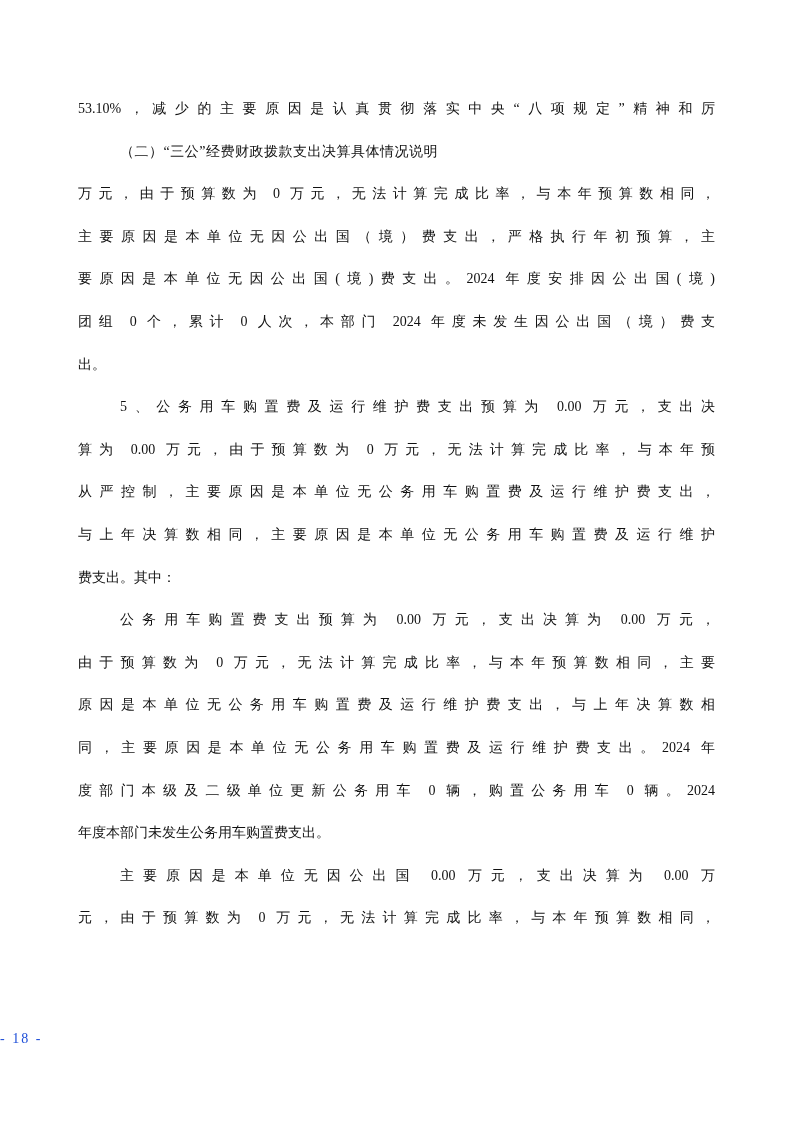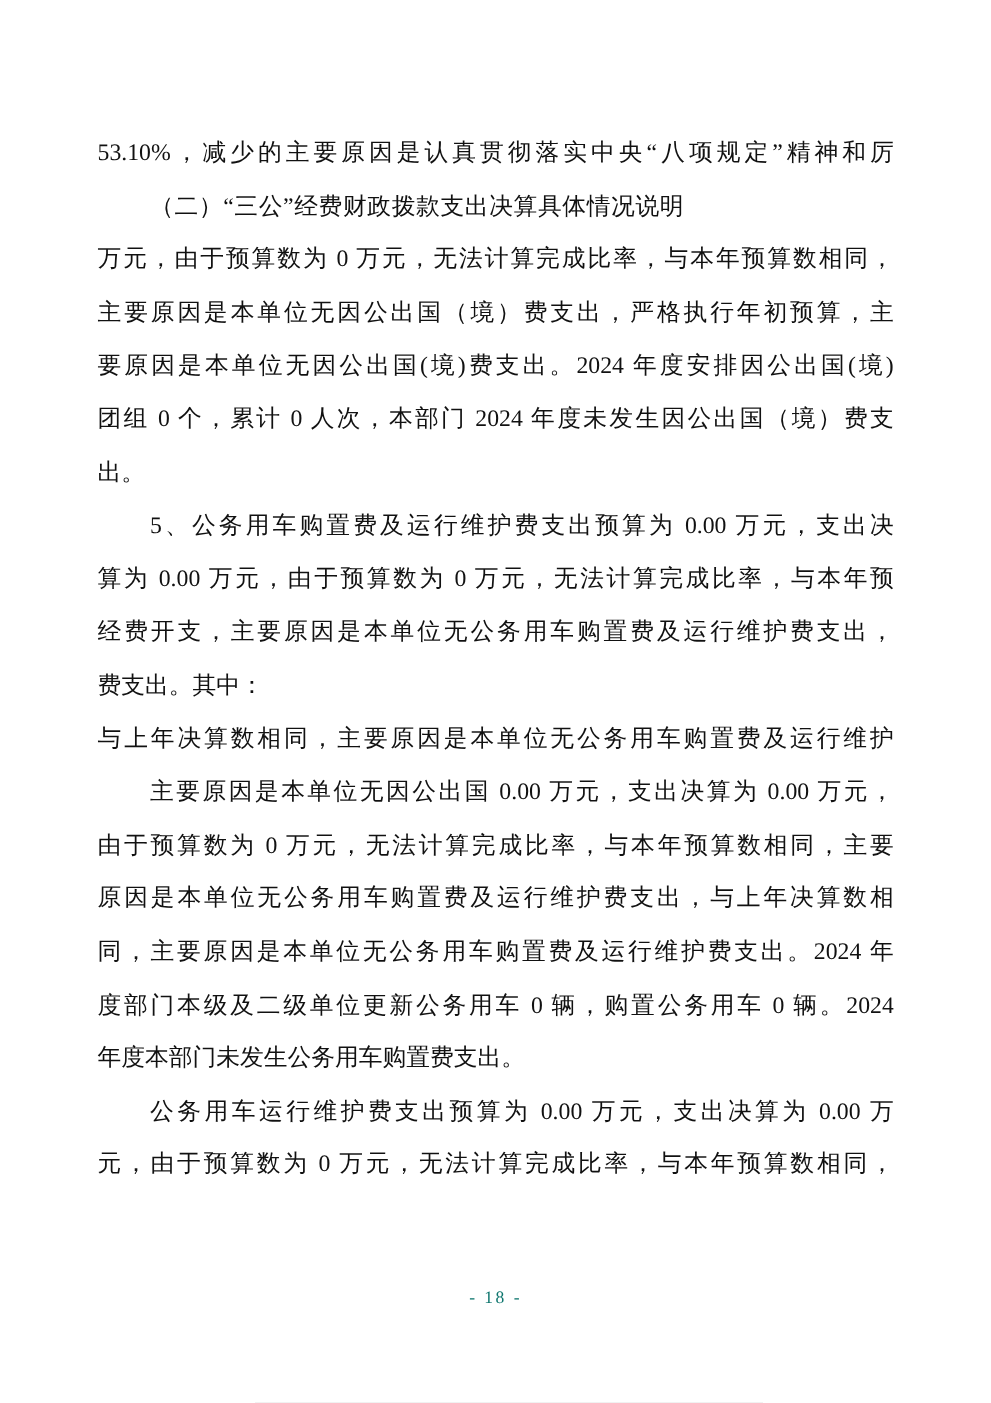--- a/index.html
+++ b/index.html
@@ -13,23 +13,23 @@
     height: 1122px;
     margin: 0 auto;
     background: #ffffff;
     font-family: "Liberation Serif", "DejaVu Serif", serif;
     color: #111111;
     overflow: hidden;
   }
   .doc-body {
     position: absolute;
     left: 78px;
-    top: 102px;
+    top: 88px;
     width: 637px;
-    font-size: 19px;
+    font-size: 14px;
     line-height: 42.6px;
   }
   .block { margin: 0; padding: 0; }
   .line {
     height: 42.6px;
     overflow: hidden;
     white-space: nowrap;
     text-align: justify;
   }
   
@@ -41,24 +41,24 @@
   .line.indent { padding-left: 42px; }
   .block.heading .line {
     font-weight: 400;
     letter-spacing: 0.5px;
   }
   .footer {
     position: absolute;
     left: 0;
     right: 0;
     top: 1031px;
-    text-align: center;
+    text-align: left;
     font-size: 14px;
     letter-spacing: 2px;
-    color: #0f766e;
+    color: #1d4ed8;
     font-family: "Liberation Serif", "DejaVu Serif", serif;
   }
 </style>
 </head>
 <body>
 
 <div class="page">
   <div class="doc-body" id="doc-body">
       <div class="block">
         <div class="line fill">53.10%，减少的主要原因是认真贯彻落实中央“八项规定”精神和厉</div>
@@ -69,31 +69,31 @@
       <div class="block">
         <div class="line fill">万元，由于预算数为 0 万元，无法计算完成比率，与本年预算数相同，</div>
         <div class="line fill">主要原因是本单位无因公出国（境）费支出，严格执行年初预算，主</div>
         <div class="line fill">要原因是本单位无因公出国(境)费支出。2024 年度安排因公出国(境)</div>
         <div class="line fill">团组 0 个，累计 0 人次，本部门 2024 年度未发生因公出国（境）费支</div>
         <div class="line">出。</div>
       </div>
       <div class="block">
         <div class="line fill indent">5、公务用车购置费及运行维护费支出预算为 0.00 万元，支出决</div>
         <div class="line fill">算为 0.00 万元，由于预算数为 0 万元，无法计算完成比率，与本年预</div>
-        <div class="line fill">经费开支，主要原因是本单位无公务用车购置费及运行维护费支出，</div>
+        <div class="line fill">从严控制，主要原因是本单位无公务用车购置费及运行维护费支出，</div>
+        <div class="line fill">与上年决算数相同，主要原因是本单位无公务用车购置费及运行维护</div>
         <div class="line">费支出。其中：</div>
-        <div class="line fill">与上年决算数相同，主要原因是本单位无公务用车购置费及运行维护</div>
       </div>
       <div class="block">
-        <div class="line fill indent">主要原因是本单位无因公出国 0.00 万元，支出决算为 0.00 万元，</div>
+        <div class="line fill indent">公务用车购置费支出预算为 0.00 万元，支出决算为 0.00 万元，</div>
         <div class="line fill">由于预算数为 0 万元，无法计算完成比率，与本年预算数相同，主要</div>
         <div class="line fill">原因是本单位无公务用车购置费及运行维护费支出，与上年决算数相</div>
         <div class="line fill">同，主要原因是本单位无公务用车购置费及运行维护费支出。2024 年</div>
         <div class="line fill">度部门本级及二级单位更新公务用车 0 辆，购置公务用车 0 辆。2024</div>
         <div class="line">年度本部门未发生公务用车购置费支出。</div>
       </div>
       <div class="block">
-        <div class="line fill indent">公务用车运行维护费支出预算为 0.00 万元，支出决算为 0.00 万</div>
+        <div class="line fill indent">主要原因是本单位无因公出国 0.00 万元，支出决算为 0.00 万</div>
         <div class="line fill">元，由于预算数为 0 万元，无法计算完成比率，与本年预算数相同，</div>
       </div>
     </div>
   <div class="footer">- 18 -</div>
 </div>
 
 </body></html>

